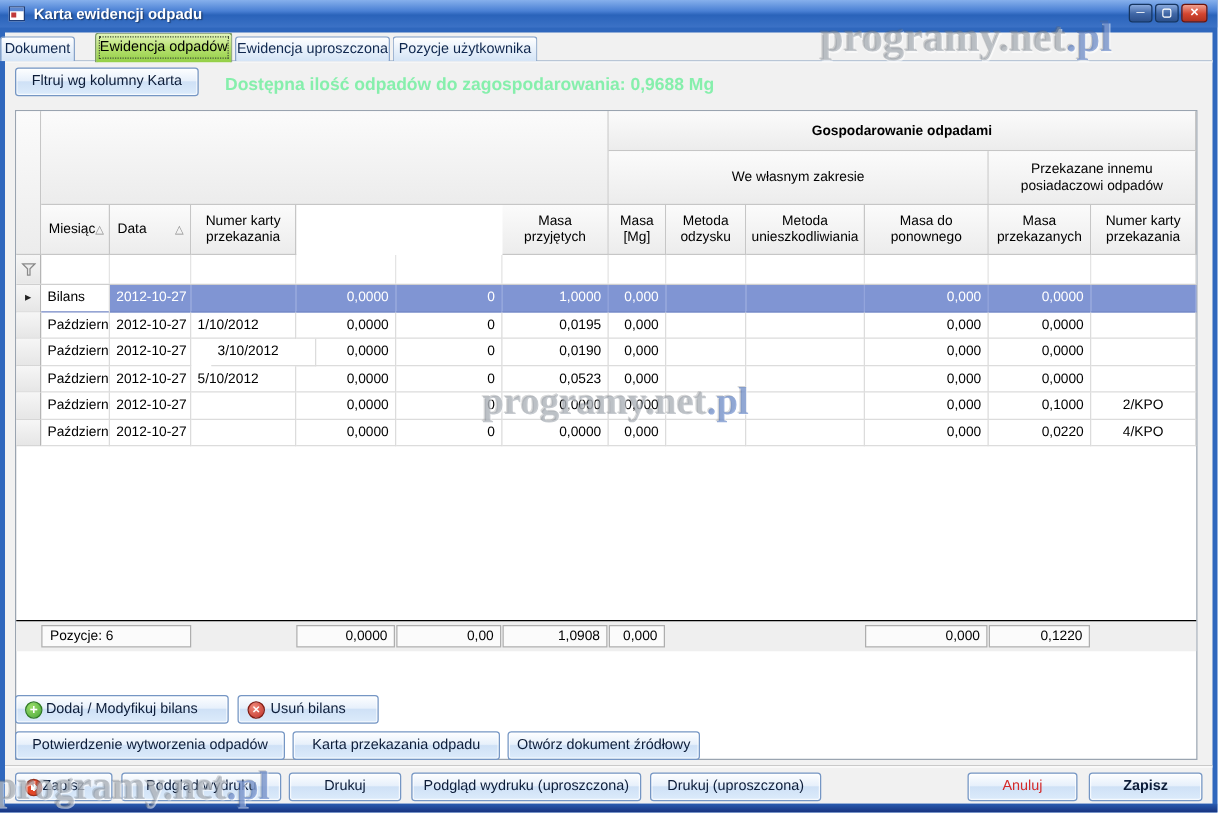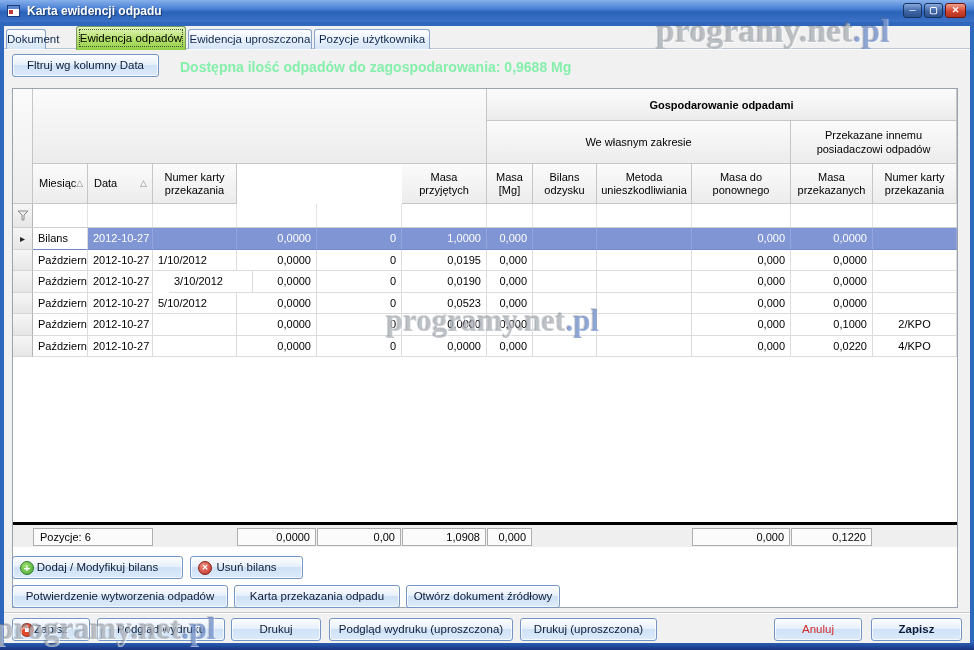--- a/index.html
+++ b/index.html
@@ -81,22 +81,22 @@
   .rsel { position:absolute; left:0; top:0; width:20px; height:100%;
     background:linear-gradient(180deg,#f6f6f6,#e6e6e6);
     border-right:1px solid #b5b5b5; border-bottom:1px solid #d6d6d6;
     font-size:10px; color:#222; display:flex; align-items:center; justify-content:center; }
   .gcell { position:absolute; top:0; height:100%; padding:4px 5px 0 5px;
     border-right:1px solid #dcdcdc; border-bottom:1px solid #dcdcdc;
     white-space:nowrap; overflow:hidden; color:#000; }
   .a-left{text-align:left;} .a-right{text-align:right;} .a-center{text-align:center;}
   .grow.selected .gcell { background:#8095d3; color:#fff; border-right-color:#93a5dc; border-bottom-color:#7488c6; }
   .grow.selected .gcell.focus { background:#fff; color:#000; border-right-color:#dcdcdc; }
-  #grid-footer { position:absolute; left:0; top:433px; width:944px; height:25px;
-    background:#efefef; border-top:3px solid #000000; }
+  #grid-footer { position:absolute; left:0; top:407px; width:944px; height:25px;
+    background:#efefef; border-top:1px solid #000000; }
   .fbox { position:absolute; top:3px; height:18px; border:1px solid #aeaeae; background:#fbfbfb;
     line-height:16px; color:#000; }
   .fbox.count { text-align:left; padding-left:6px; }
   .fbox.num { text-align:right; padding-right:5px; }
   
   .icon-dot { position:absolute; left:7px; top:4px; width:14px; height:14px; border-radius:50%;
     color:#fff; font-size:11px; line-height:13px; text-align:center; font-weight:bold; }
   .icon-plus { background:radial-gradient(circle at 35% 30%,#9ade6a,#4aa83a); border:1px solid #2f7a24; }
   .icon-plus::before { content:"+"; }
   .icon-cross { background:radial-gradient(circle at 35% 30%,#f08a7a,#c03028); border:1px solid #801c14; font-size:8px; }
@@ -124,44 +124,44 @@
   <div class="title-text">Karta ewidencji odpadu</div>
   <div class="win-btns">
     <div class="wbtn">─</div>
     <div class="wbtn">▢</div>
     <div class="wbtn close">✕</div>
   </div>
 </div>
 <div class="content"></div>
 <div class="bottom-strip"></div>
 
-<div class="tab" style="left:6px;width:40px;">Dokument</div>
+<div class="tab" style="left:0;width:60px;">Dokument</div>
 <div class="tab active" style="left:76px;width:110px;">Ewidencja odpadów</div>
 <div class="tab" style="left:188px;width:124px;">Ewidencja uproszczona</div>
 <div class="tab" style="left:314px;width:116px;">Pozycje użytkownika</div>
 <div class="tab-line"></div>
 
-<div class="btn" style="left:12px;top:54px;width:147px;">Fltruj wg kolumny Data</div>
+<div class="btn" style="left:12px;top:54px;width:147px;">Fltruj wg kolumny Karta</div>
 <div class="info-label">Dostępna ilość odpadów do zagospodarowania: 0,9688 Mg</div>
 
 <div class="grid">
   <div class="hdrzone">
     <div class="hcellbase hdr-selector"></div>
     <div class="hcellbase hdr-blank"></div>
     <div class="hcellbase hdr-g1 gcenter">Gospodarowanie odpadami</div>
     <div class="hcellbase hdr-g2 gcenter">We własnym zakresie</div>
     <div class="hcellbase hdr-g3 gcenter">Przekazane innemu posiadaczowi odpadów</div>
   </div>
   <div id="col-headers">
       <div class="hcell hcellbase sortable" style="left: 20px; width: 55px;">Miesiąc<div class="sort">△</div></div>
       <div class="hcell hcellbase sortable" style="left: 75px; width: 65px;">Data<div class="sort">△</div></div>
       <div class="hcell hcellbase" style="left: 140px; width: 84px;">Numer karty przekazania</div>
       <div class="hcell hcellbase" style="left: 389px; width: 85px;">Masa przyjętych</div>
       <div class="hcell hcellbase" style="left: 474px; width: 46px;">Masa [Mg]</div>
-      <div class="hcell hcellbase" style="left: 520px; width: 64px;">Bilans odzysku</div>
+      <div class="hcell hcellbase" style="left: 520px; width: 64px;">Metoda odzysku</div>
       <div class="hcell hcellbase" style="left: 584px; width: 95px;">Metoda unieszkodliwiania</div>
       <div class="hcell hcellbase" style="left: 679px; width: 99px;">Masa do ponownego</div>
       <div class="hcell hcellbase" style="left: 778px; width: 82px;">Masa przekazanych</div>
       <div class="hcell hcellbase" style="left: 860px; width: 84px;">Numer karty przekazania</div>
     </div>
   <div id="filter-row">
     <div class="fsel">
       <svg width="12" height="11" viewBox="0 0 12 11">
           <path d="M1 1 h10 l-4 4 v5 h-2 v-5 z" fill="#ececec" stroke="#8a8a8a"></path>
         </svg>

